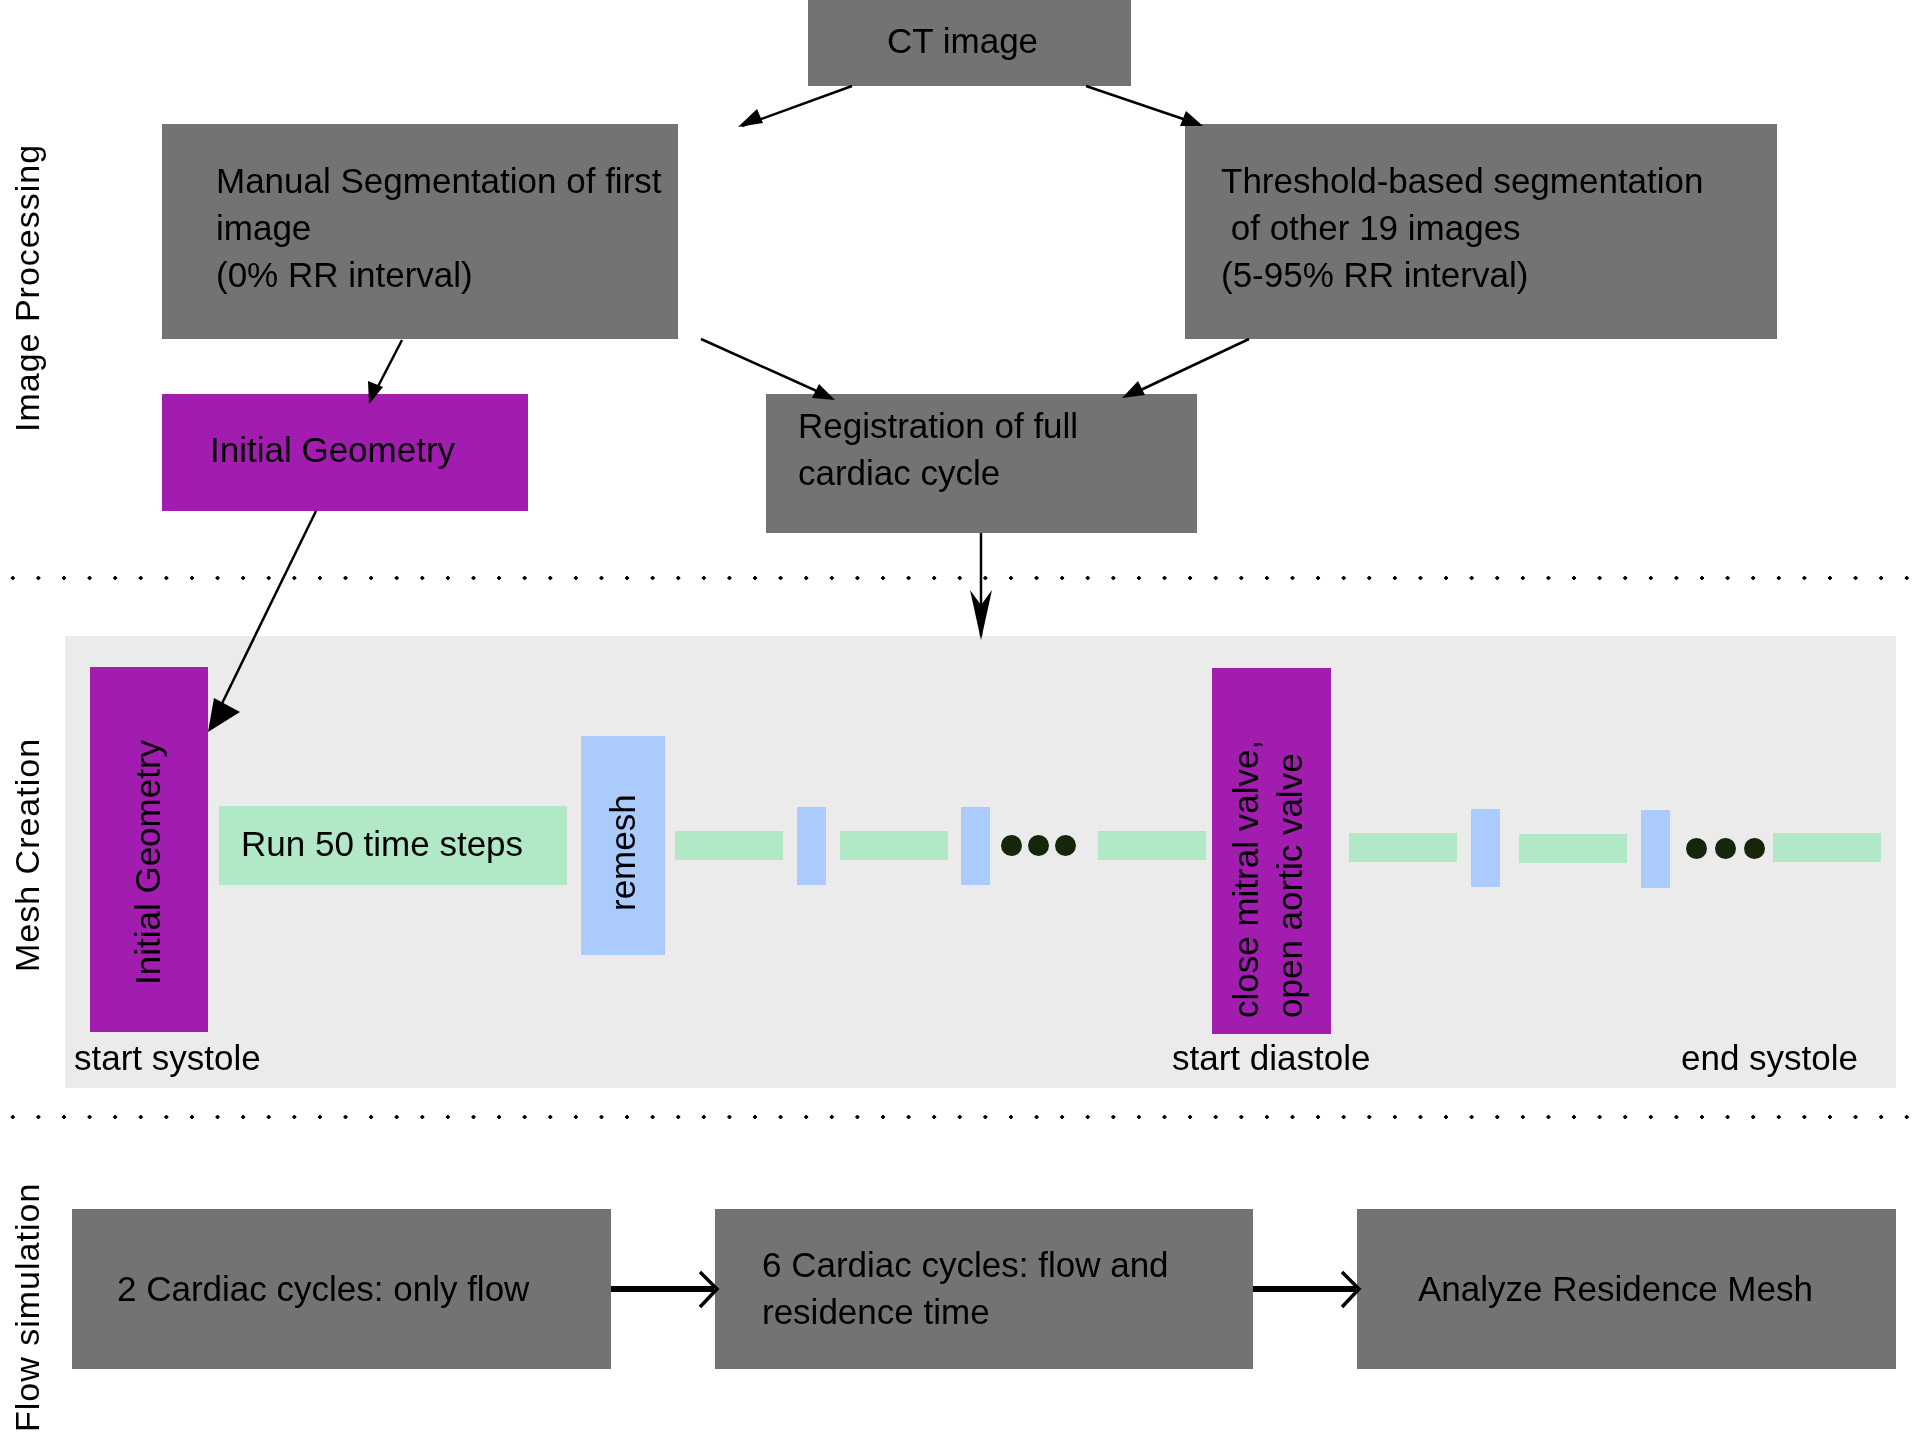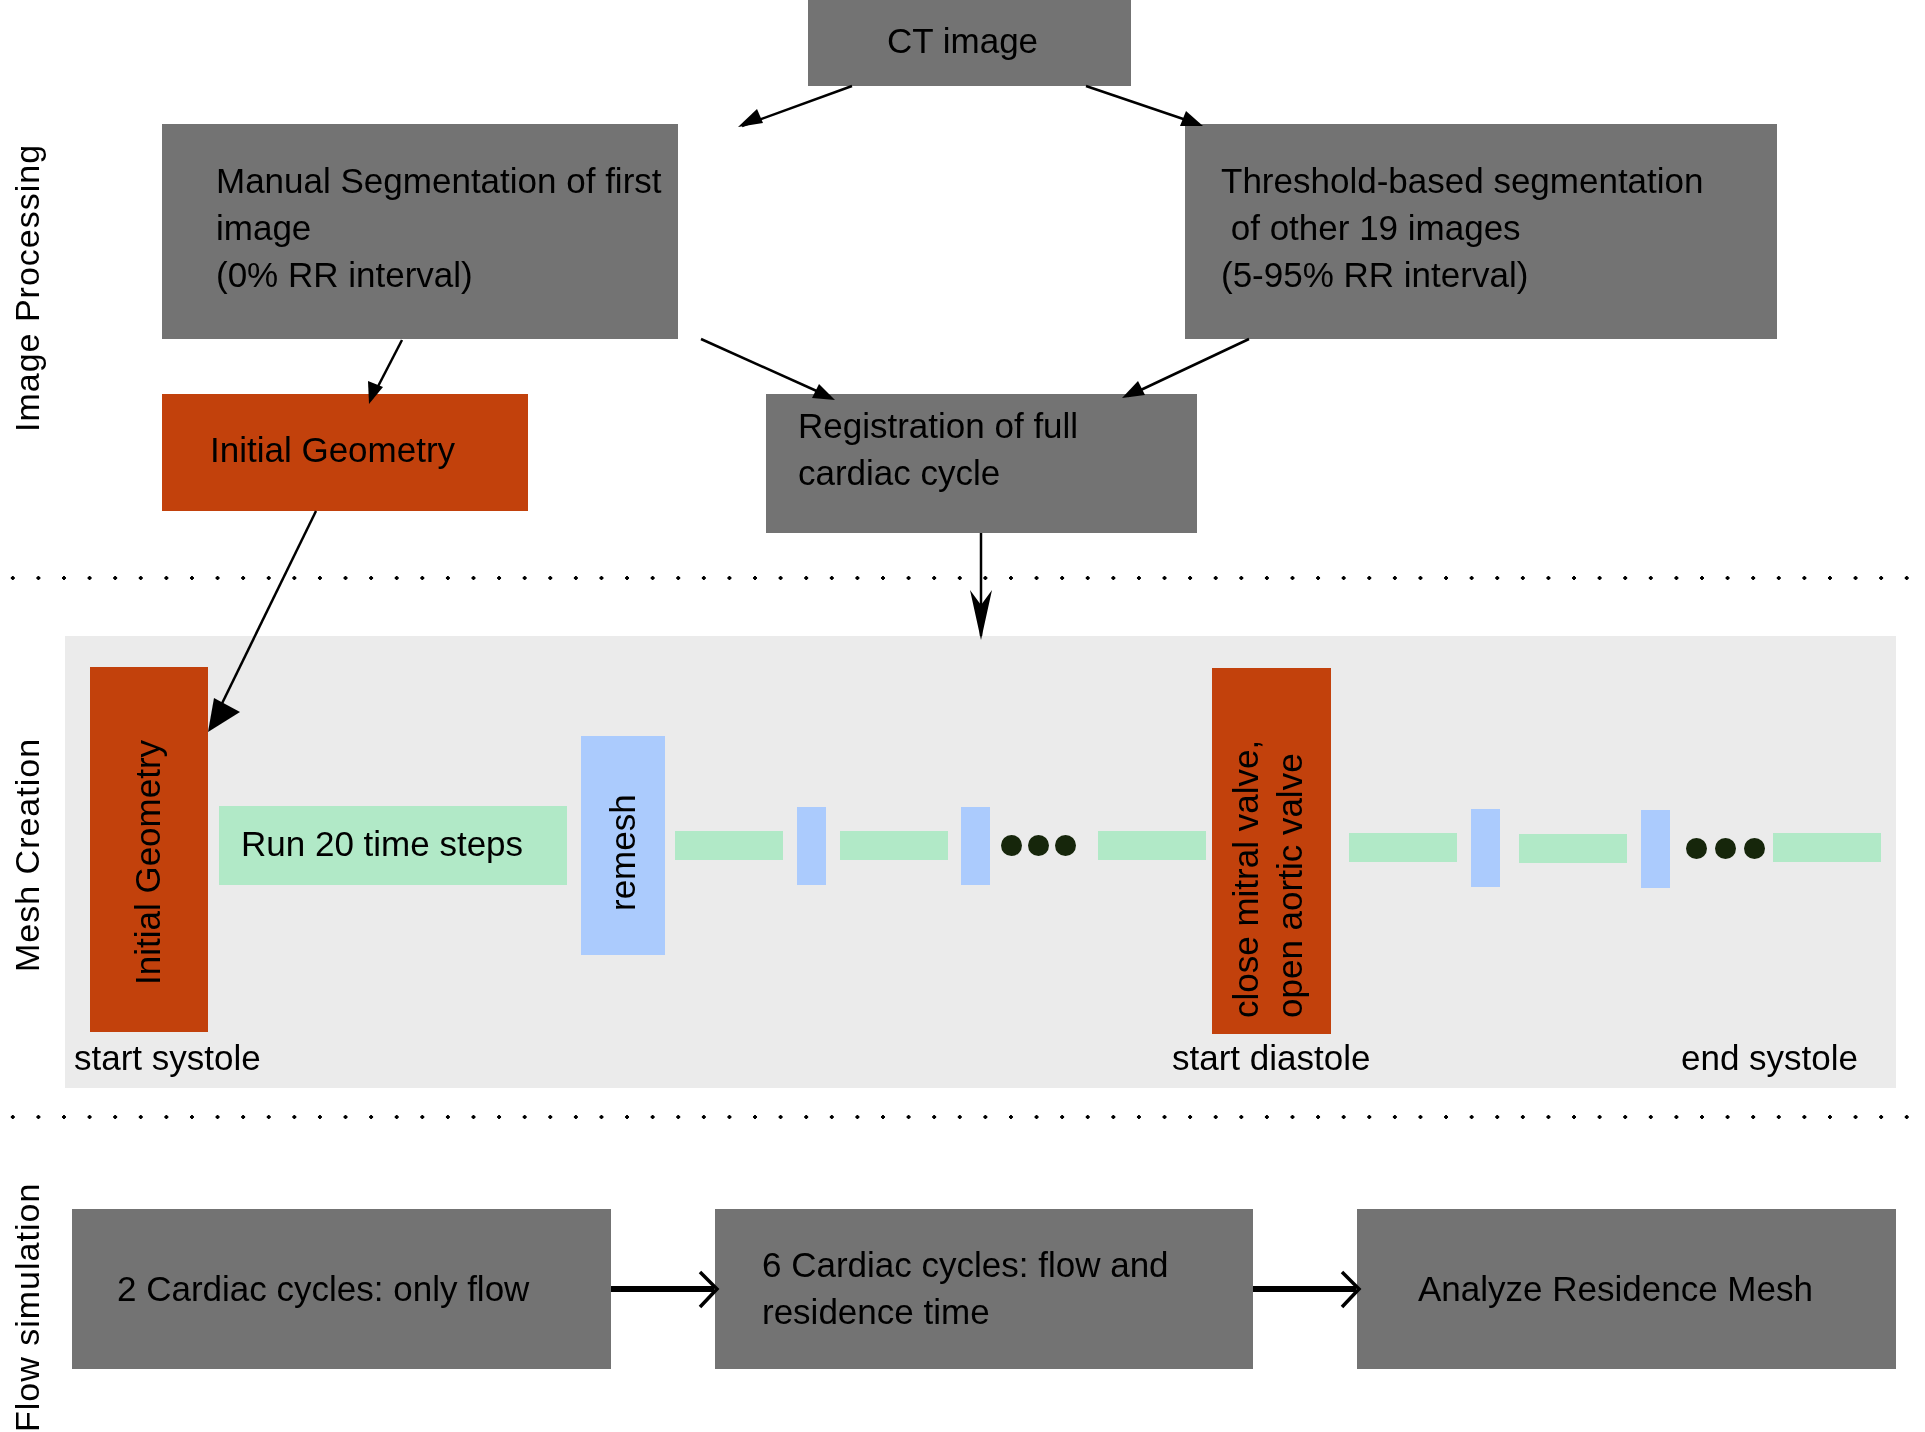--- a/index.html
+++ b/index.html
@@ -1,20 +1,20 @@
 <!DOCTYPE html>
 <html><head>
 <meta charset="utf-8">
 <style>
   html, body { margin:0; padding:0; background:#ffffff; }
   body { width:1925px; height:1432px; position:relative; overflow:hidden;
          font-family:"Liberation Sans", sans-serif; color:#000; }
   .box { position:absolute; box-sizing:border-box; }
   .cyan { background:#737373; }
-  .pink { background:#c2410c; }
+  .pink { background:#a21caf; }
   .green { background:#b1e9c7; }
   .blue { background:#abcbfd; }
   .txt { font-size:35px; line-height:47px; position:absolute; white-space:pre; }
   .vlabel { position:absolute; font-size:34px; letter-spacing:1px; white-space:nowrap;
             transform-origin:left top; transform:rotate(-90deg); }
   .vtext { position:absolute; font-size:35px; line-height:44px; white-space:pre;
            transform-origin:left top; transform:rotate(-90deg); }
   .panel { position:absolute; left:65px; top:636px; width:1831px; height:452px; background:#ebebeb; }
   .dots { position:absolute; left:0; width:1925px; height:4px;
           background-image:radial-gradient(circle, #000 1.6px, transparent 2px);
@@ -58,21 +58,21 @@
 <div class="dots" style="top:576px;"></div>
 <div class="dots" style="top:1115px;"></div>
 
 <div class="panel"></div>
 
 <div class="box pink" style="left:90px; top:667px; width:118px; height:365px;">
   <div class="vtext" style="left:36px; top:318px;">Initial Geometry</div>
 </div>
 
 <div class="box green" style="left:219px; top:806px; width:348px; height:79px;">
-  <div class="txt" style="left:22px; top:14px;">Run 20 time steps</div>
+  <div class="txt" style="left:22px; top:14px;">Run 50 time steps</div>
 </div>
 
 <div class="box blue" style="left:581px; top:736px; width:84px; height:219px;">
   <div class="vtext" style="left:20px; top:175px;">remesh</div>
 </div>
 
 <div class="box green" style="left:675px; top:831px; width:108px; height:29px;"></div>
 <div class="box blue" style="left:797px; top:807px; width:29px; height:78px;"></div>
 <div class="box green" style="left:840px; top:831px; width:108px; height:29px;"></div>
 <div class="box blue" style="left:961px; top:807px; width:29px; height:78px;"></div>

